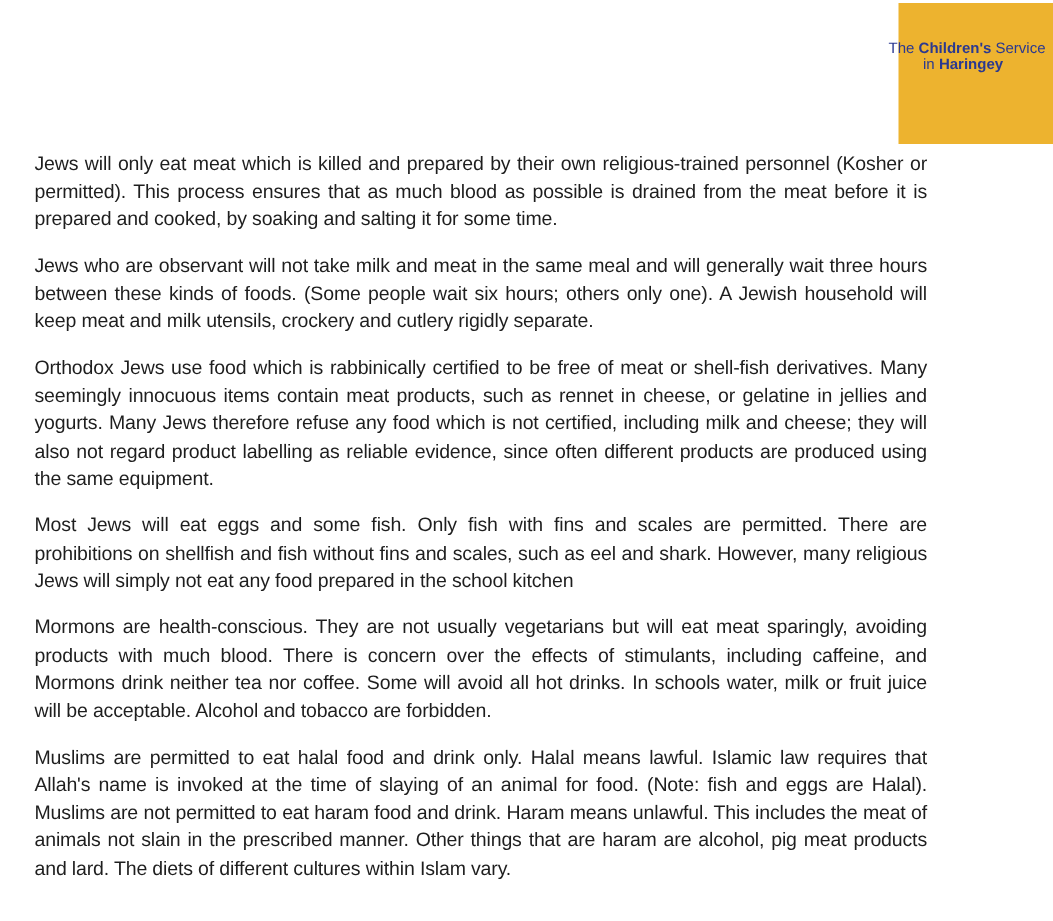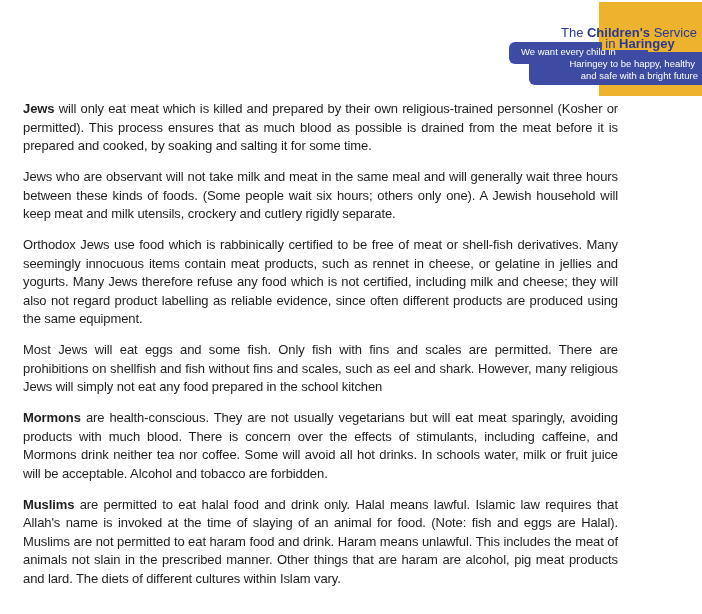--- a/index.html
+++ b/index.html
@@ -9,55 +9,48 @@
     font-family:"Liberation Sans",sans-serif;
   }
   
   .logo{position:absolute;top:0;left:0;width:702px;height:100px;}
   .logo-yellow{
     position:absolute;top:2px;left:599px;width:103px;height:94px;
     z-index:1;
   }
   .logo-title{
     position:absolute;top:28px;right:5px;z-index:3;
-    text-align:center;font-size:13px;line-height:10.5px;font-weight:400;
+    text-align:left;font-size:10px;line-height:10.5px;font-weight:400;
     letter-spacing:0;white-space:nowrap;
   }
   .logo-title .row2{display:inline-block;padding:0 1px 1px 3px;margin-left:20px;}
   .logo-title b{font-weight:700;}
   .banner{position:absolute;top:42px;left:509px;width:193px;height:44px;z-index:2;}
   .banner-box-a{position:absolute;top:0;left:0;width:139px;height:22px;border-radius:6px;}
   .banner-box-b{position:absolute;top:10px;left:20px;width:173px;height:33px;border-radius:6px 0 0 6px;}
   .banner-line{position:absolute;color:#fff;font-size:9.5px;line-height:11px;white-space:nowrap;z-index:4;}
   .bl1{left:12px;top:4px;}
   .bl2{right:7px;top:16px;}
   .bl3{right:4px;top:28px;}
   
   .doc{
     position:absolute;left:23px;top:100px;width:595px;
     color:#1e1e1e;font-size:13px;line-height:18.5px;
     text-align:justify;letter-spacing:-0.1px;
   }
   .doc p{margin:0 0 12.5px 0;}
   .doc p:last-child{margin-bottom:4px;}
-  .lead{font-weight:700;}
+  .lead{font-weight:400;}
 </style>
 </head>
 <body>
 
 <div class="logo">
   <div class="logo-yellow" style="background: rgb(237, 179, 47);"></div>
 
-  <div class="banner">
-    <div class="banner-box-a" style="background: rgb(61, 75, 163);"></div>
-    <div class="banner-box-b" style="background: rgb(61, 75, 163);"></div>
-    <div class="banner-line bl1" style="color: rgb(255, 255, 255);">We want every child in</div>
-    <div class="banner-line bl2" style="color: rgb(255, 255, 255);">Haringey to be happy, healthy</div>
-    <div class="banner-line bl3" style="color: rgb(255, 255, 255);">and safe with a bright future</div>
-  </div>
 
   <div class="logo-title" style="color: rgb(43, 57, 144);">
     <span class="row1"><span>The </span><b>Children's</b><span> Service</span></span><br>
     <span class="row2" style="background: rgb(237, 179, 47);"><span>in </span><b>Haringey</b></span>
   </div>
 </div>
 
 <div class="doc">
   <p><span class="lead">Jews</span><span> will only eat meat which is killed and prepared by their own religious-trained personnel (Kosher or permitted).  This process ensures that as much blood as possible is drained from the meat before it is prepared and cooked, by soaking and salting it for some time.</span></p>
   <p><span class="lead"></span><span>Jews who are observant will not take milk and meat in the same meal and will generally wait three hours between these kinds of foods.  (Some people wait six hours; others only one).  A Jewish household will keep meat and milk utensils, crockery and cutlery rigidly separate.</span></p>

